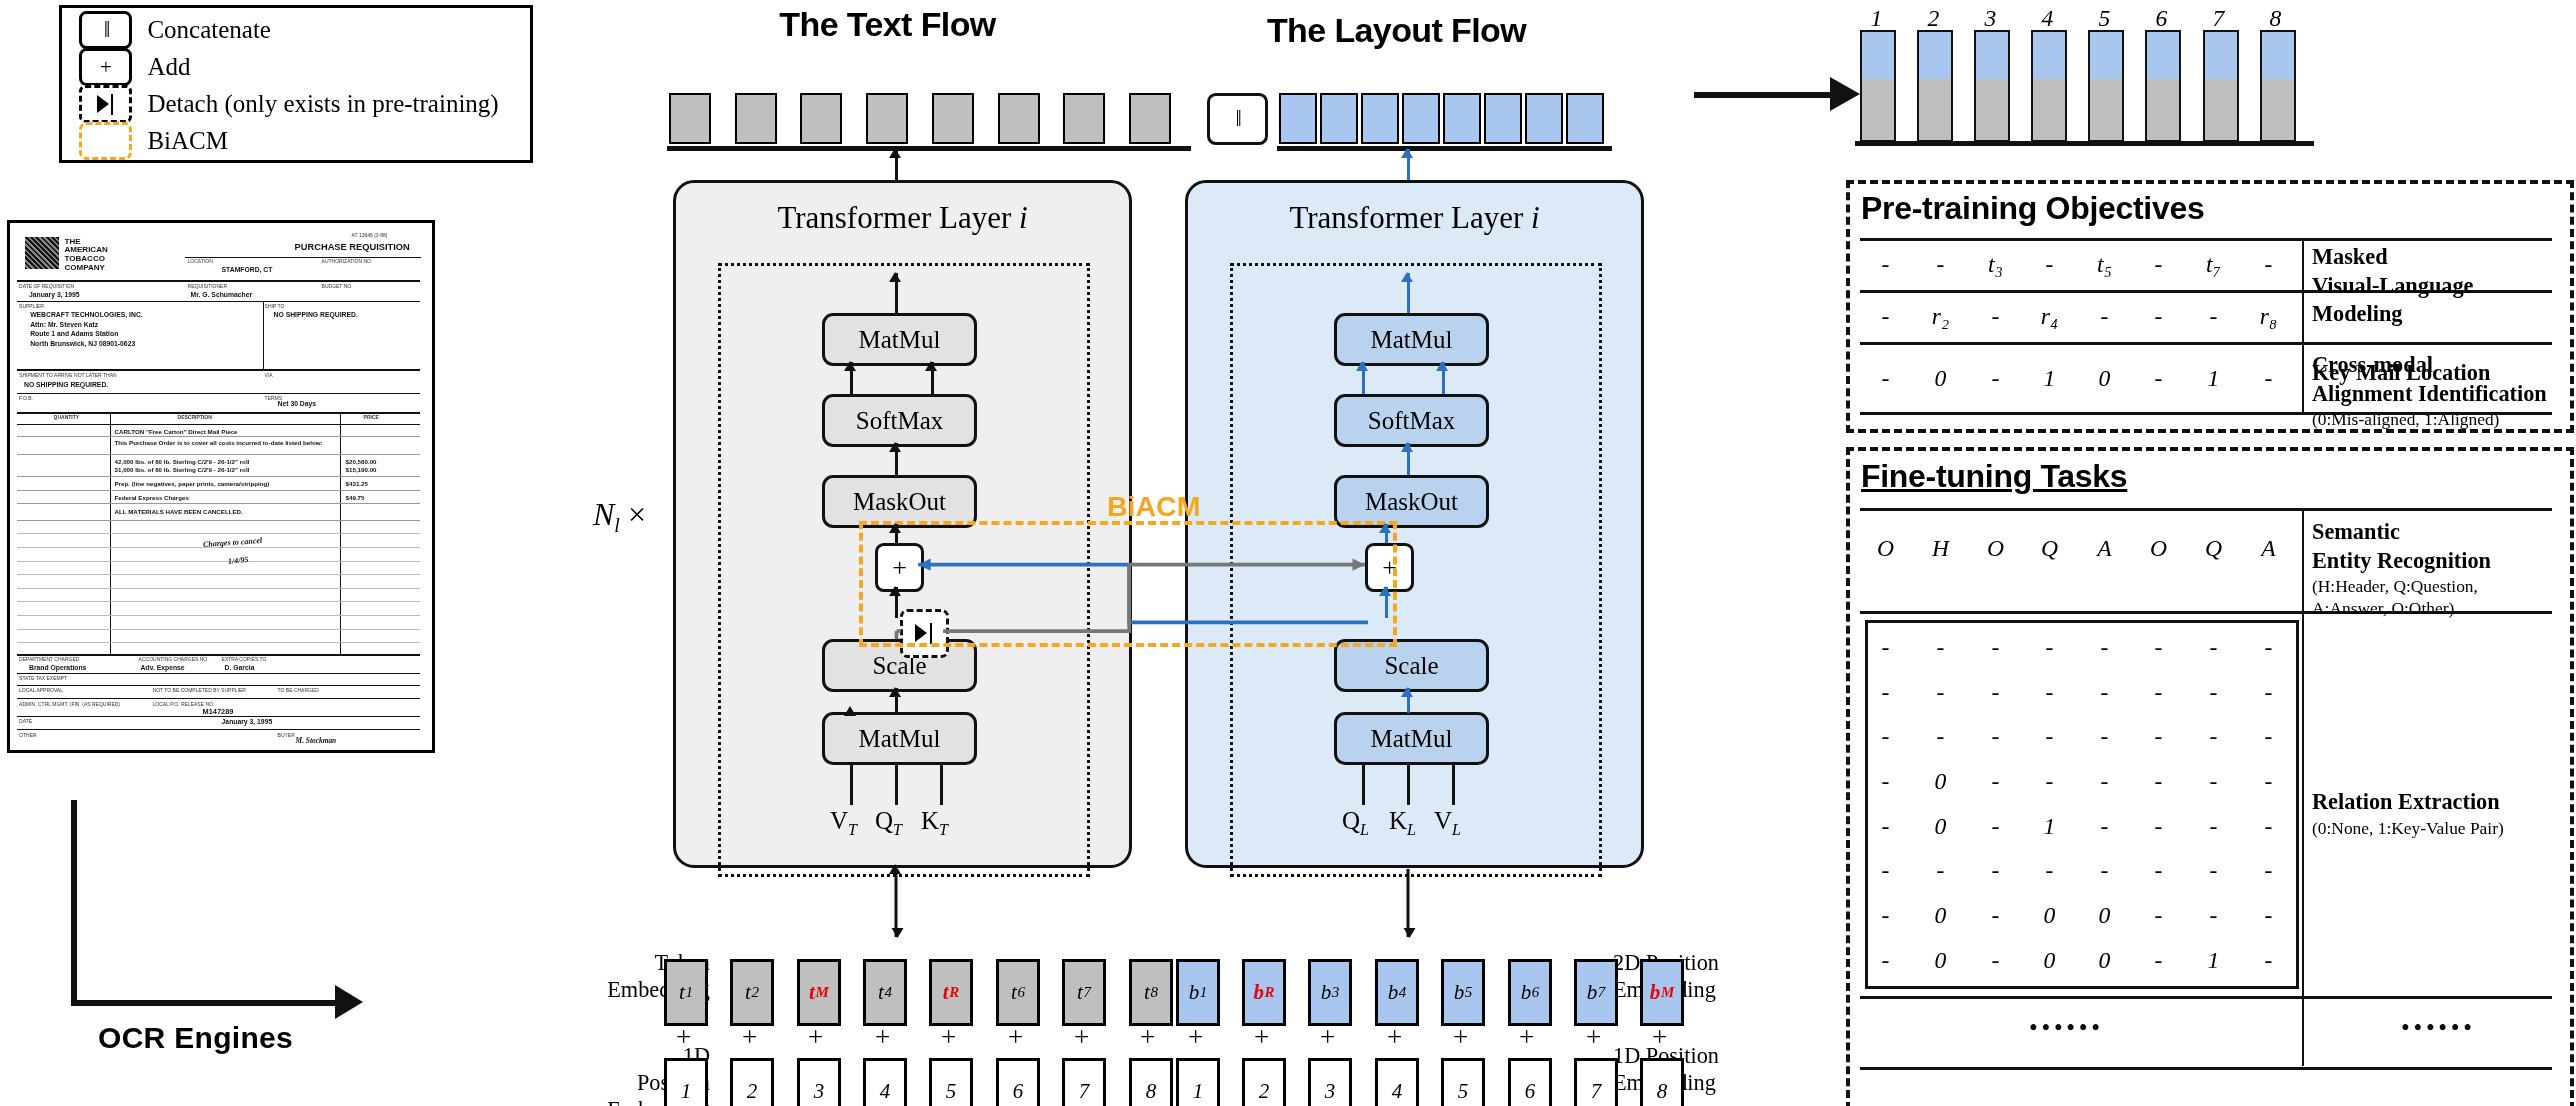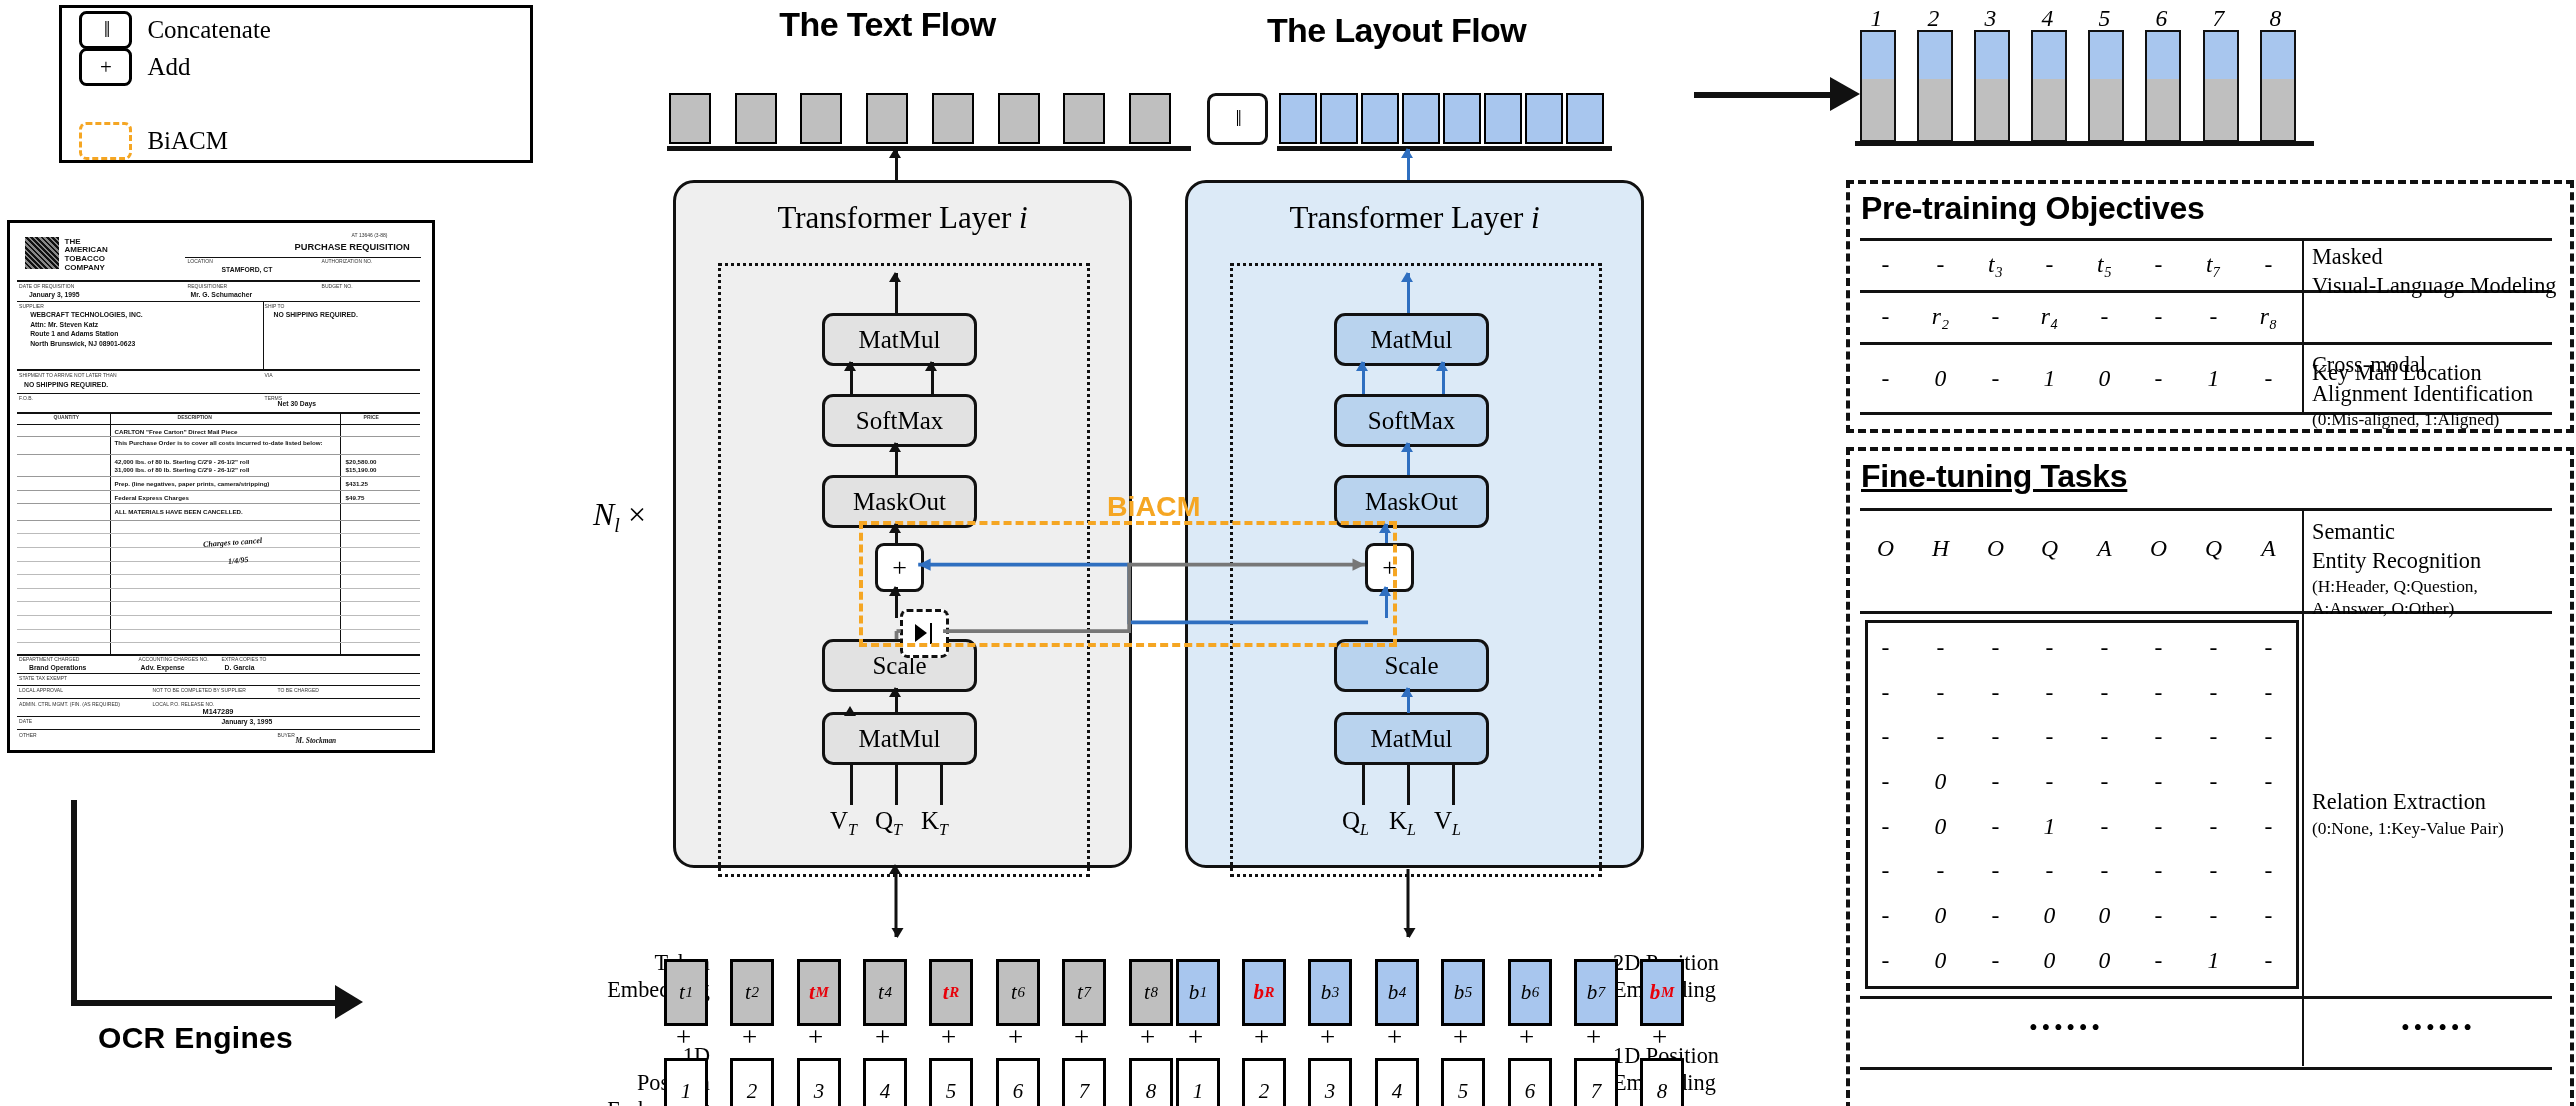--- a/index.html
+++ b/index.html
@@ -105,40 +105,46 @@
   .bar-bot{position:absolute;border:2.5px solid #111;border-top:none;background:#BFBFBF;}
 
   
   .panel{position:absolute;border:4.3px dashed #111;background:#fff;}
   .panel-title{position:absolute;font-family:"Liberation Sans",sans-serif;font-weight:bold;
                font-size:32px;letter-spacing:-0.3px;}
   .hr{position:absolute;background:#111;}
   .vr{position:absolute;background:#111;width:1.9px;}
   .sym{position:absolute;text-align:center;font-style:italic;font-size:23.6px;}
   .rt{position:absolute;font-size:22.3px;line-height:28.5px;}
-  .rt b{font-weight:normal;margin-top:28px;}
+  .rt b{font-weight:bold;margin-top:28px;}
   .rt .small{font-size:17.4px;line-height:22.3px;}
   .dots{position:absolute;font-size:25px;letter-spacing:3.7px;}
   .matbox{position:absolute;border:3.7px solid #111;}
 </style>
 </head>
 <body>
 
 <div class="abs" id="legend">
   <div class="legend-row" style="top:3.7px;">
     <div class="lg-chip">
         <span class="concat-glyph">‖</span>
       </div>
     <div class="lg-label">Concatenate</div>
   </div>
   <div class="legend-row" style="top:41px;">
     <div class="lg-chip">
         <span>+</span>
       </div>
     <div class="lg-label">Add</div>
+  </div>
+  <div class="legend-row" style="top:78px;">
+    <div class="lg-chip dash">
+        <span class="tri-glyph"></span>
+      </div>
+    <div class="lg-label">Detach (only exists in pre-training)</div>
   </div>
   <div class="legend-row" style="top:115px;">
     <div class="lg-chip biacm"></div>
     <div class="lg-label">BiACM</div>
   </div>
 </div>
 
 <div class="abs" id="docimg">
   <div class="doc-inner">
     <div class="logo-blk"></div>

